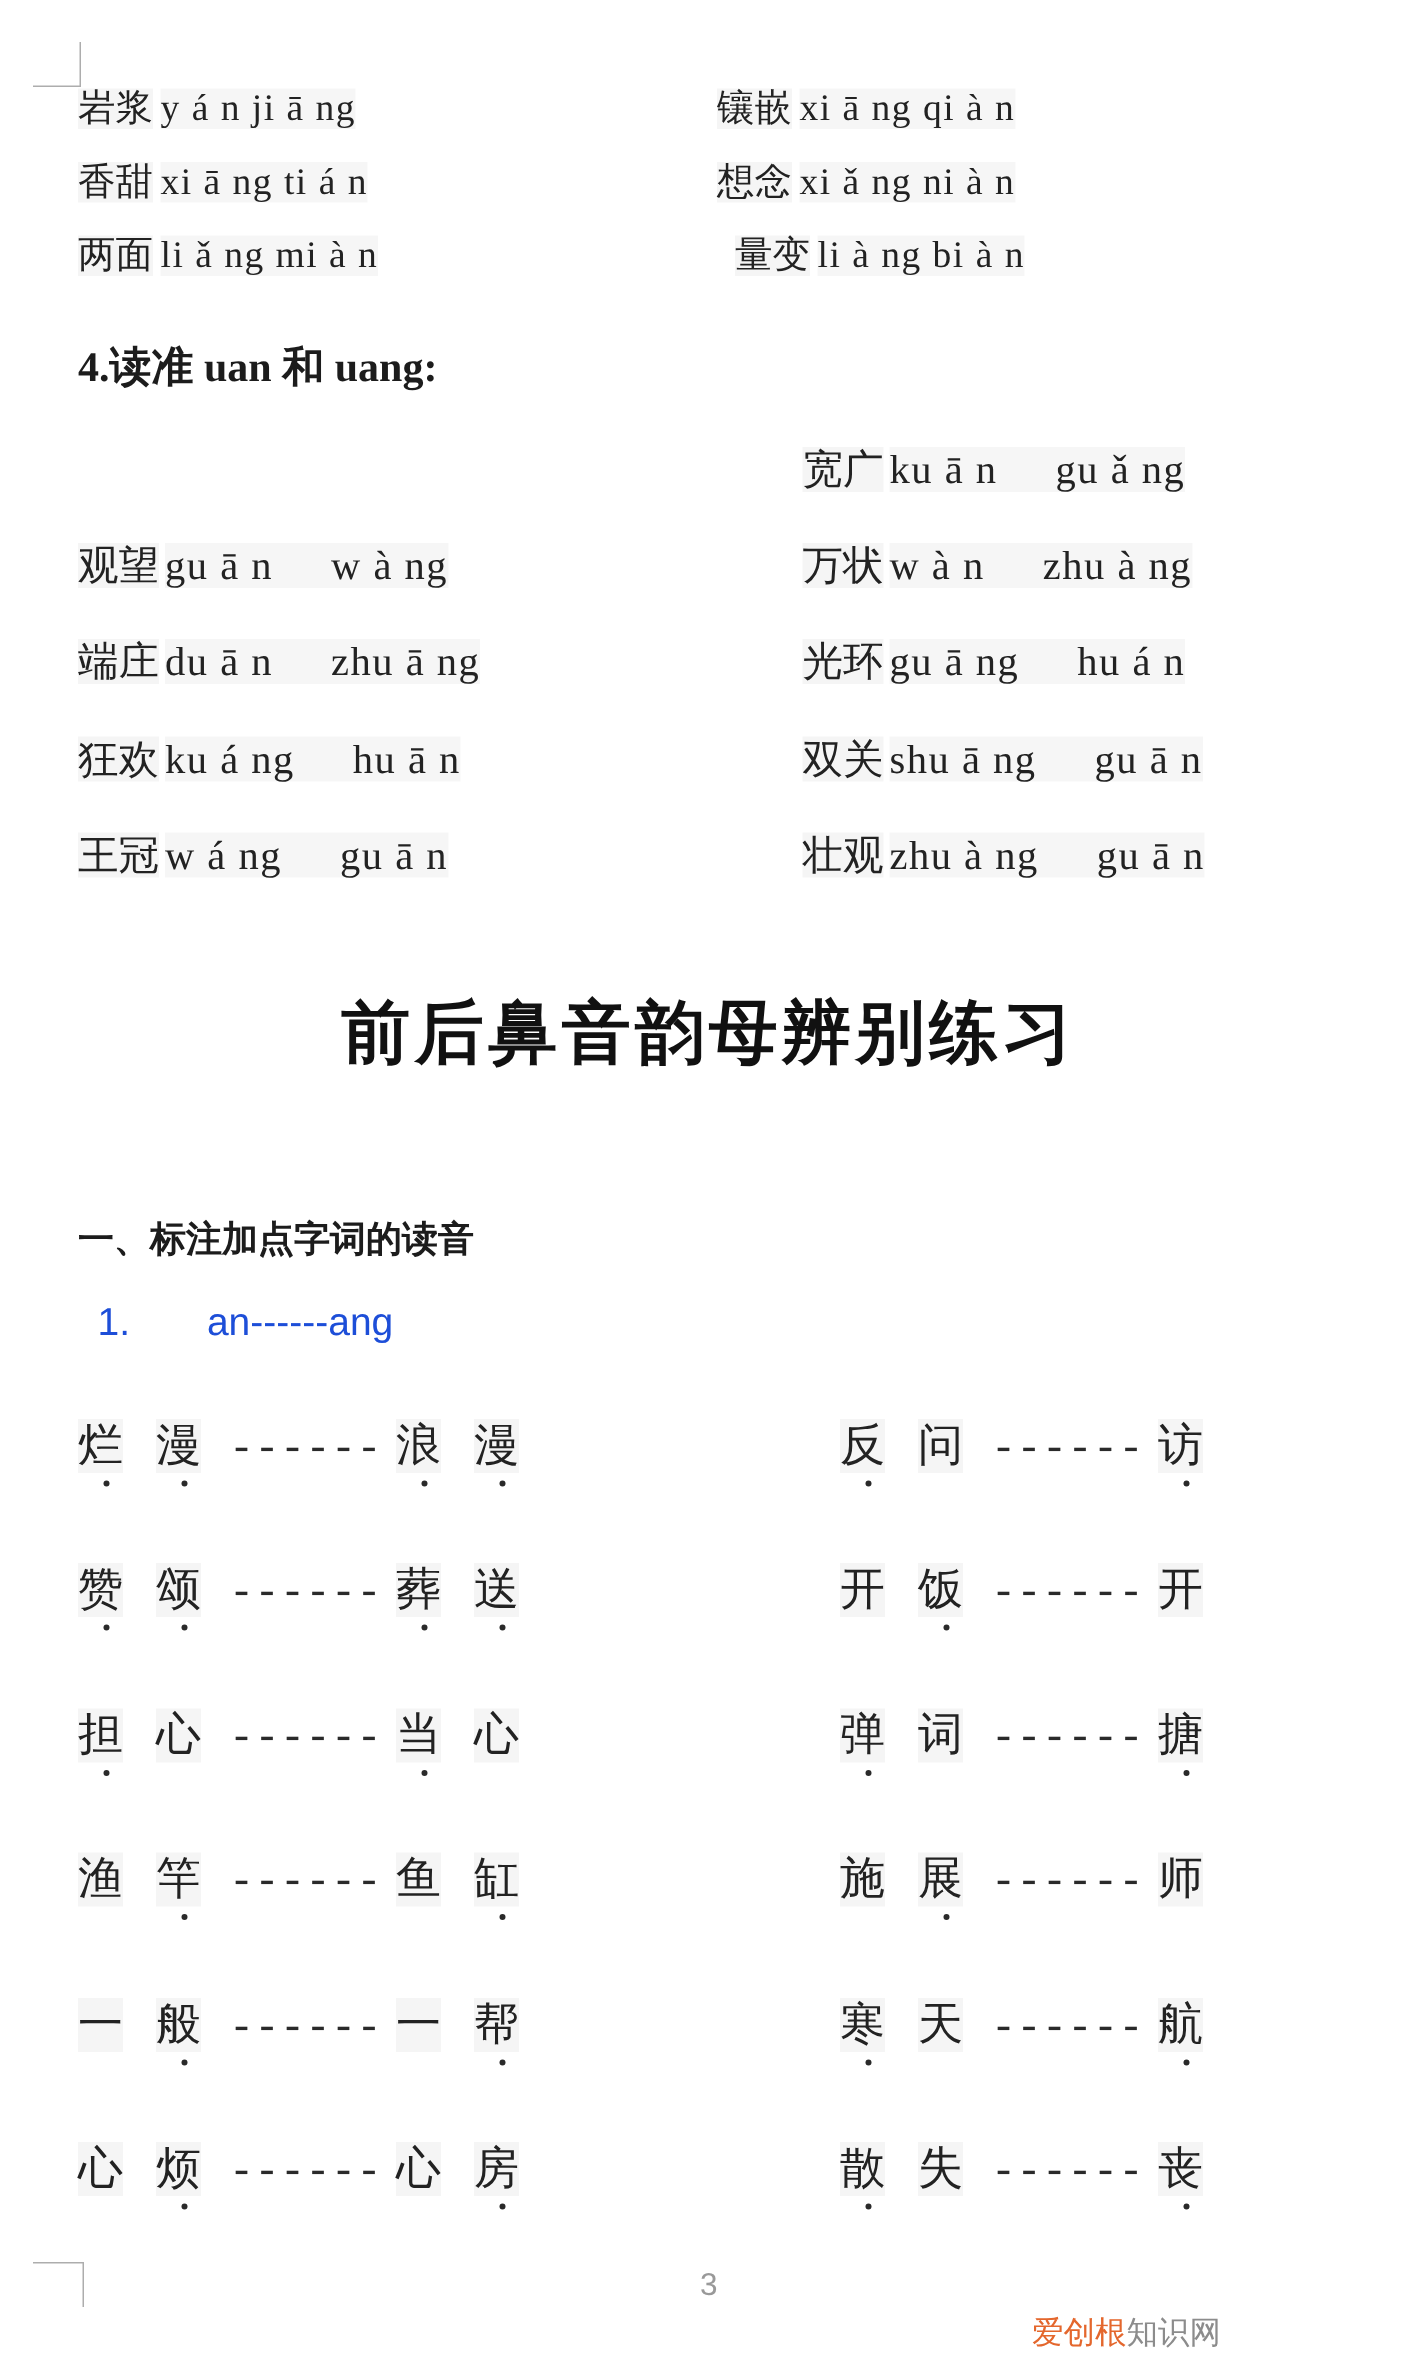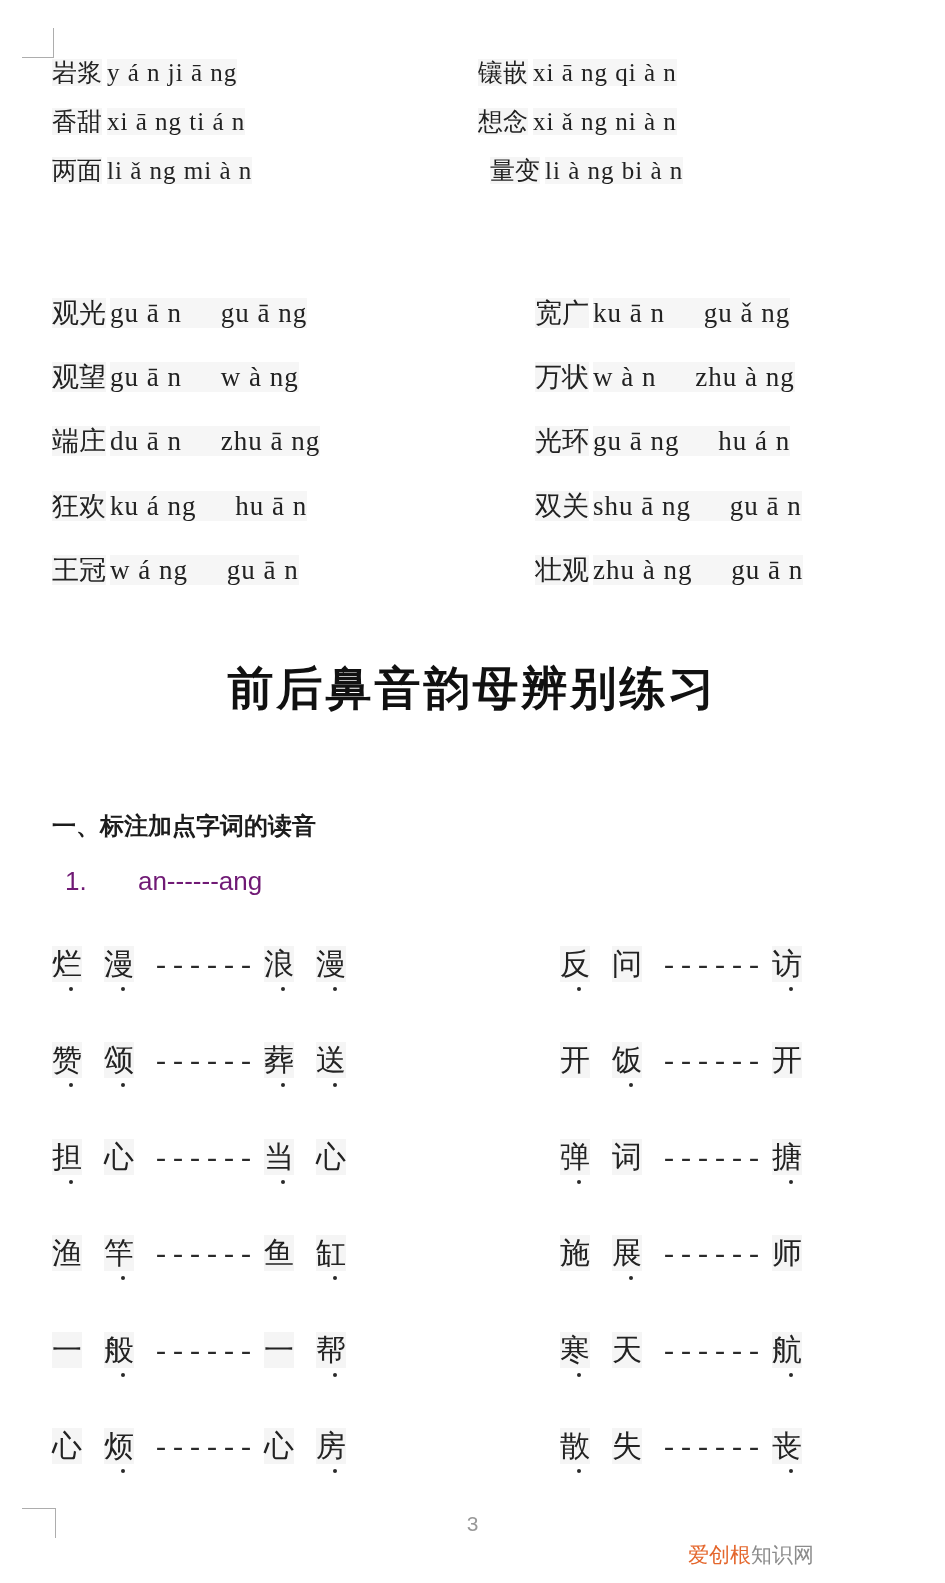--- a/index.html
+++ b/index.html
@@ -33,21 +33,21 @@
   
   .main-title{position:absolute;left:0;top:658px;width:945px;text-align:center;
       font-size:46px;font-weight:bold;letter-spacing:3px;color:#111111;
       font-family:"Liberation Sans","DejaVu Sans",sans-serif;}
 
   
   .ex-head{position:absolute;left:52px;top:810px;font-size:24px;font-weight:bold;color:#1c1c1c;
       font-family:"Liberation Sans","DejaVu Sans",sans-serif;}
 
   
-  .item-line{position:absolute;left:65px;top:866px;font-size:26px;color:#701a75;
+  .item-line{position:absolute;left:65px;top:866px;font-size:26px;color:#1d4ed8;
       font-family:"Liberation Sans","DejaVu Sans",sans-serif;}
   .item-line .num{display:inline-block;}
   .item-line .lbl{display:inline-block;margin-left:44px;}
 
   
   .pair-row{position:absolute;left:0;width:945px;height:48px;font-size:30px;line-height:36px;}
   .pair-cell{position:absolute;top:0;white-space:nowrap;}
   .pchar{position:relative;display:inline-block;margin-right:22px;background:rgba(0,0,0,0.04);}
   .pchar.dotted::after{content:"";position:absolute;left:58%;bottom:-9px;width:4px;height:4px;
       border-radius:50%;background:#2a2a2a;}
@@ -70,23 +70,24 @@
   <div class="crop tr"></div>
   <div class="crop bl"></div>
   <div class="crop br"></div>
 
   <div id="pinyin-rows">
       <div class="py-row" style="top: 57px;"><span class="py-cell" style="left: 52px;"><span class="cn">岩浆</span><span class="py">y á n ji ā ng</span></span><span class="py-cell" style="left: 478px;"><span class="cn">镶嵌</span><span class="py">xi ā ng qi à n</span></span></div>
       <div class="py-row" style="top: 106px;"><span class="py-cell" style="left: 52px;"><span class="cn">香甜</span><span class="py">xi ā ng ti á n</span></span><span class="py-cell" style="left: 478px;"><span class="cn">想念</span><span class="py">xi ǎ ng ni à n</span></span></div>
       <div class="py-row" style="top: 155px;"><span class="py-cell" style="left: 52px;"><span class="cn">两面</span><span class="py">li ǎ ng mi à n</span></span><span class="py-cell" style="left: 478px; margin-left: 12px;"><span class="cn">量变</span><span class="py">li à ng bi à n</span></span></div>
     </div>
 
+  <div class="h4">4.读准 uan 和 uang:</div>
 
   <div id="uan-rows">
-      <div class="uan-row" style="top: 296px;"><span class="uan-cell" style="left: 52px;"><span class="cn">观光</span><span class="py">gu ā n     gu ā ng</span></span><span class="uan-cell" style="left: 535px;"><span class="cn">宽广</span><span class="py">ku ā n     gu ǎ ng</span></span></div>
+      <div class="uan-row" style="top: 296px;"><span class="uan-cell" style="left: 535px;"><span class="cn">宽广</span><span class="py">ku ā n     gu ǎ ng</span></span></div>
       <div class="uan-row" style="top: 360px;"><span class="uan-cell" style="left: 52px;"><span class="cn">观望</span><span class="py">gu ā n     w à ng</span></span><span class="uan-cell" style="left: 535px;"><span class="cn">万状</span><span class="py">w à n     zhu à ng</span></span></div>
       <div class="uan-row" style="top: 424px;"><span class="uan-cell" style="left: 535px;"><span class="cn">光环</span><span class="py">gu ā ng     hu á n</span></span><span class="uan-cell" style="left: 52px;"><span class="cn">端庄</span><span class="py">du ā n     zhu ā ng</span></span></div>
       <div class="uan-row" style="top: 489px; text-align: right;"><span class="uan-cell" style="left: 52px;"><span class="cn">狂欢</span><span class="py">ku á ng     hu ā n</span></span><span class="uan-cell" style="left: 535px;"><span class="cn">双关</span><span class="py">shu ā ng     gu ā n</span></span></div>
       <div class="uan-row" style="top: 553px;"><span class="uan-cell" style="left: 52px;"><span class="cn">王冠</span><span class="py">w á ng     gu ā n</span></span><span class="uan-cell" style="left: 535px;"><span class="cn">壮观</span><span class="py">zhu à ng     gu ā n</span></span></div>
     </div>
 
   <div class="main-title">前后鼻音韵母辨别练习</div>
 
   <div class="ex-head">一、标注加点字词的读音</div>
 

